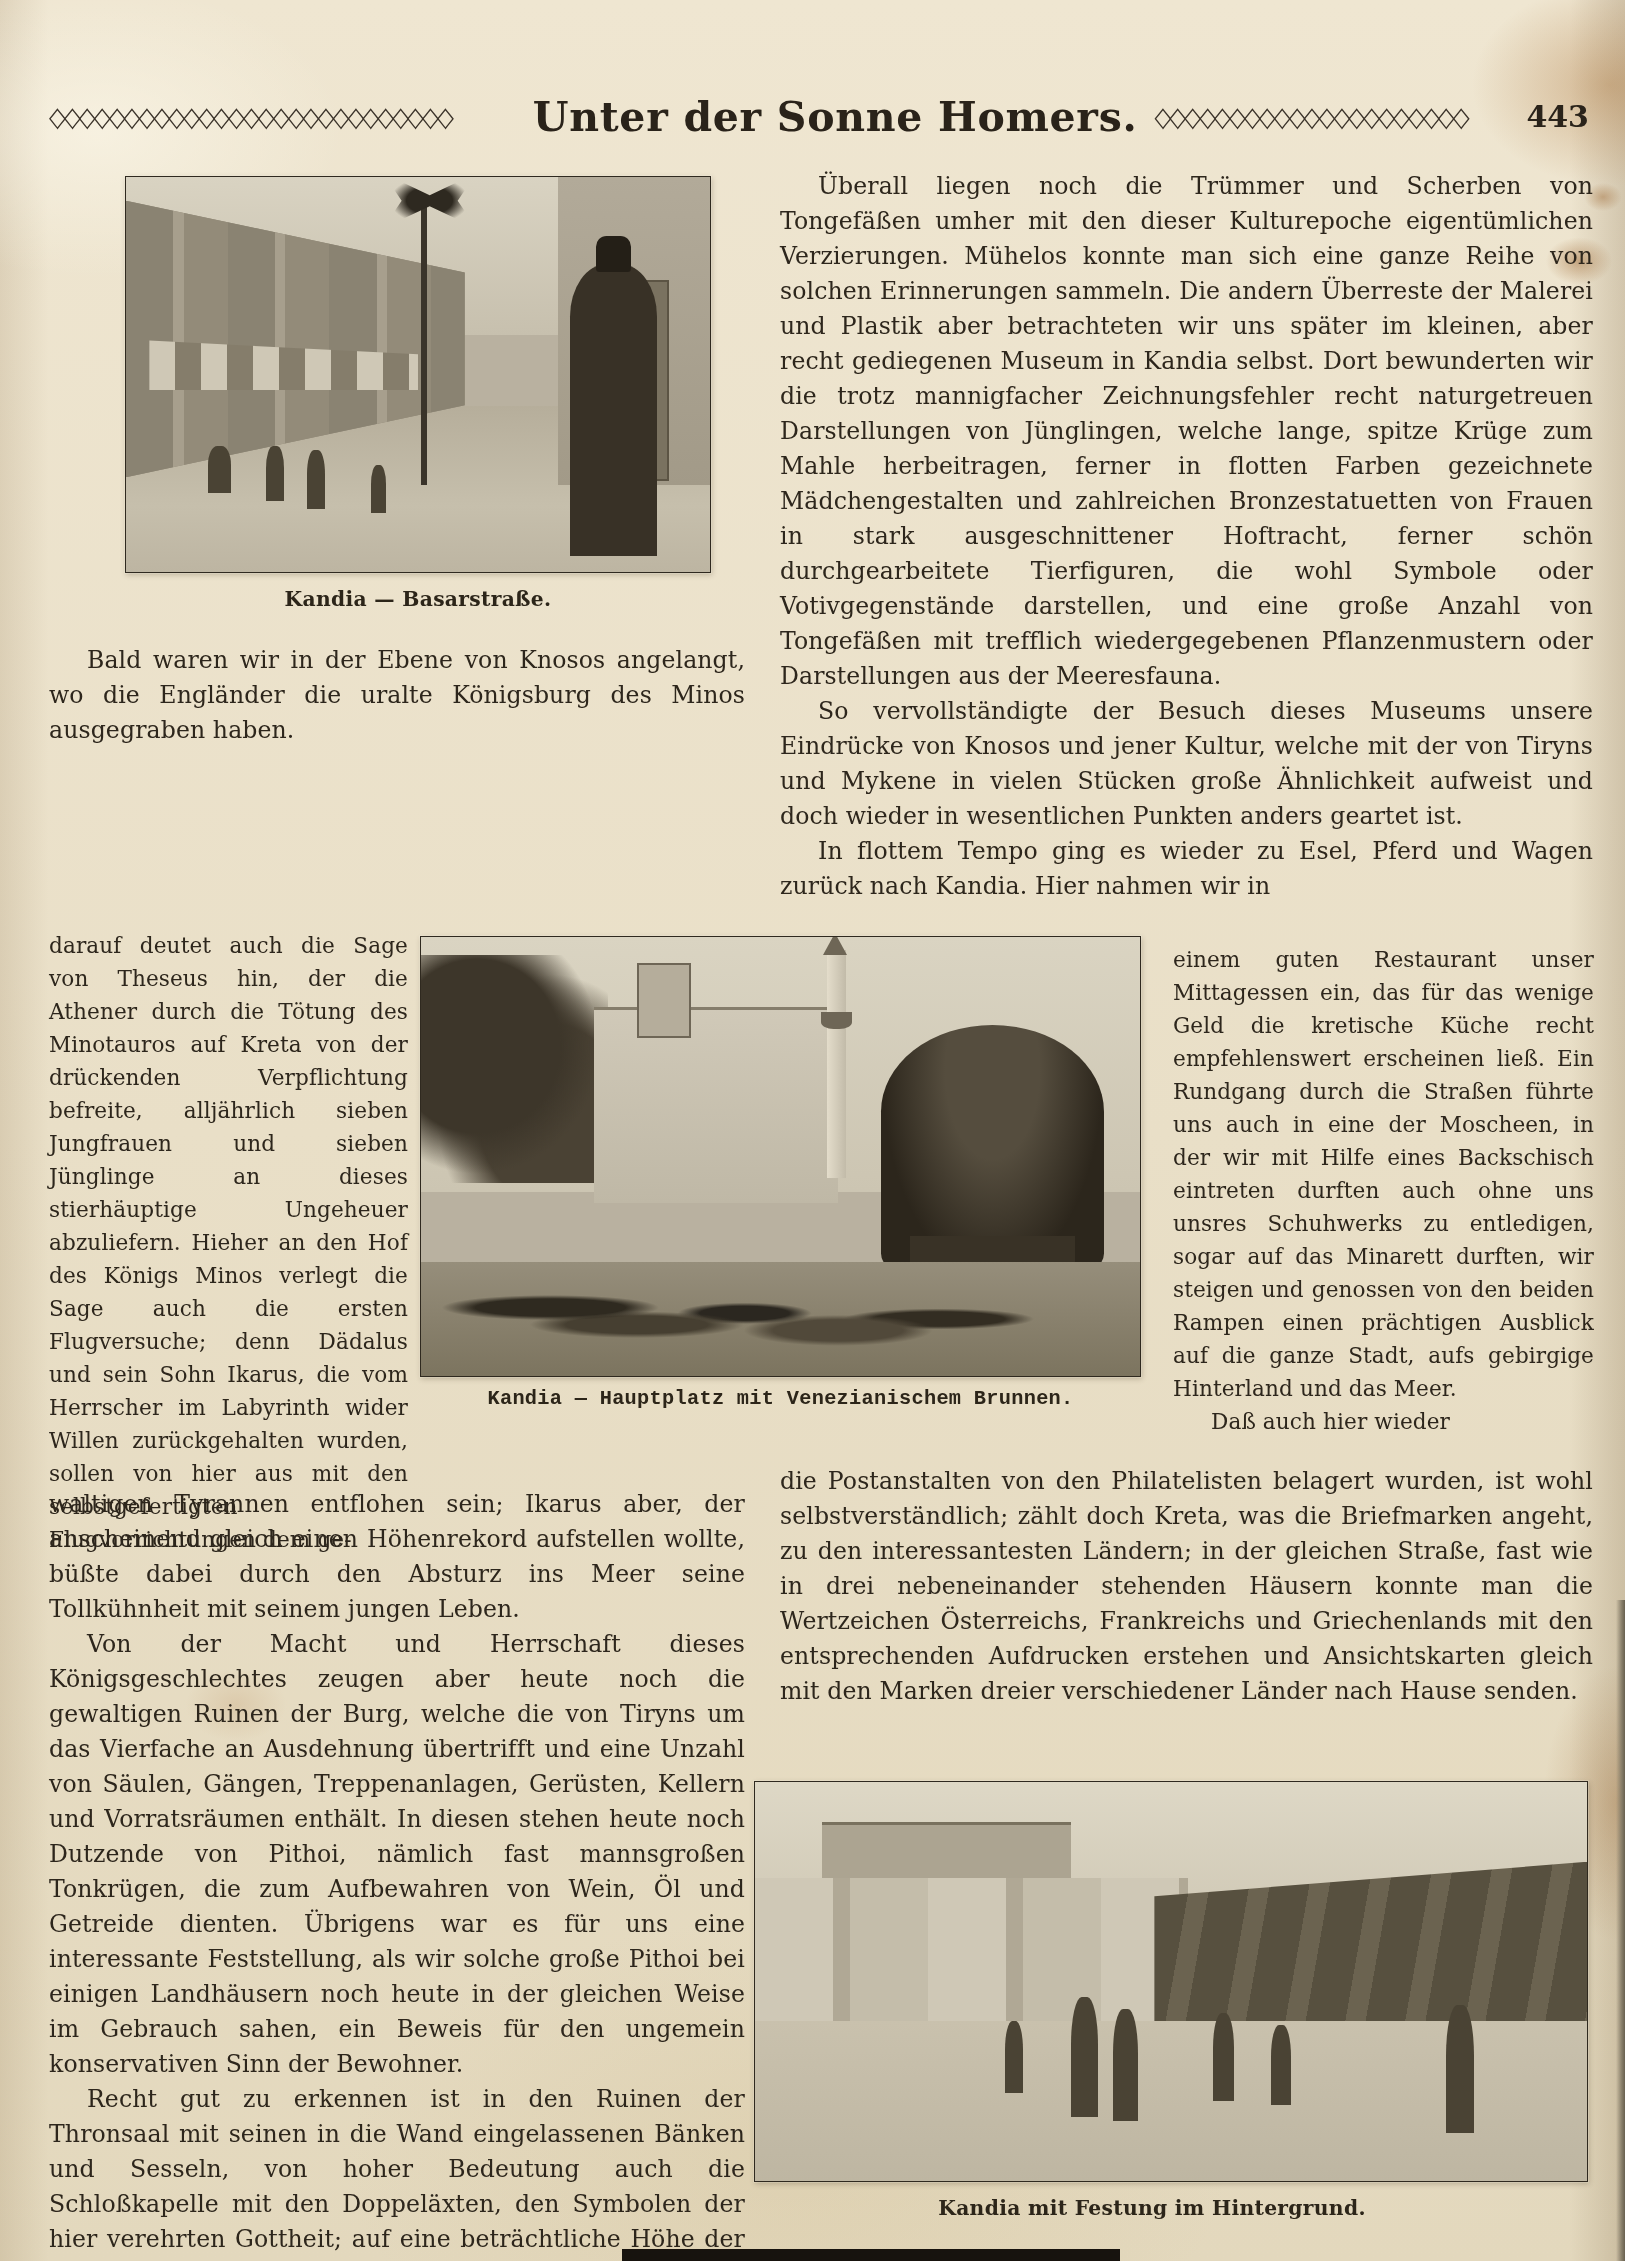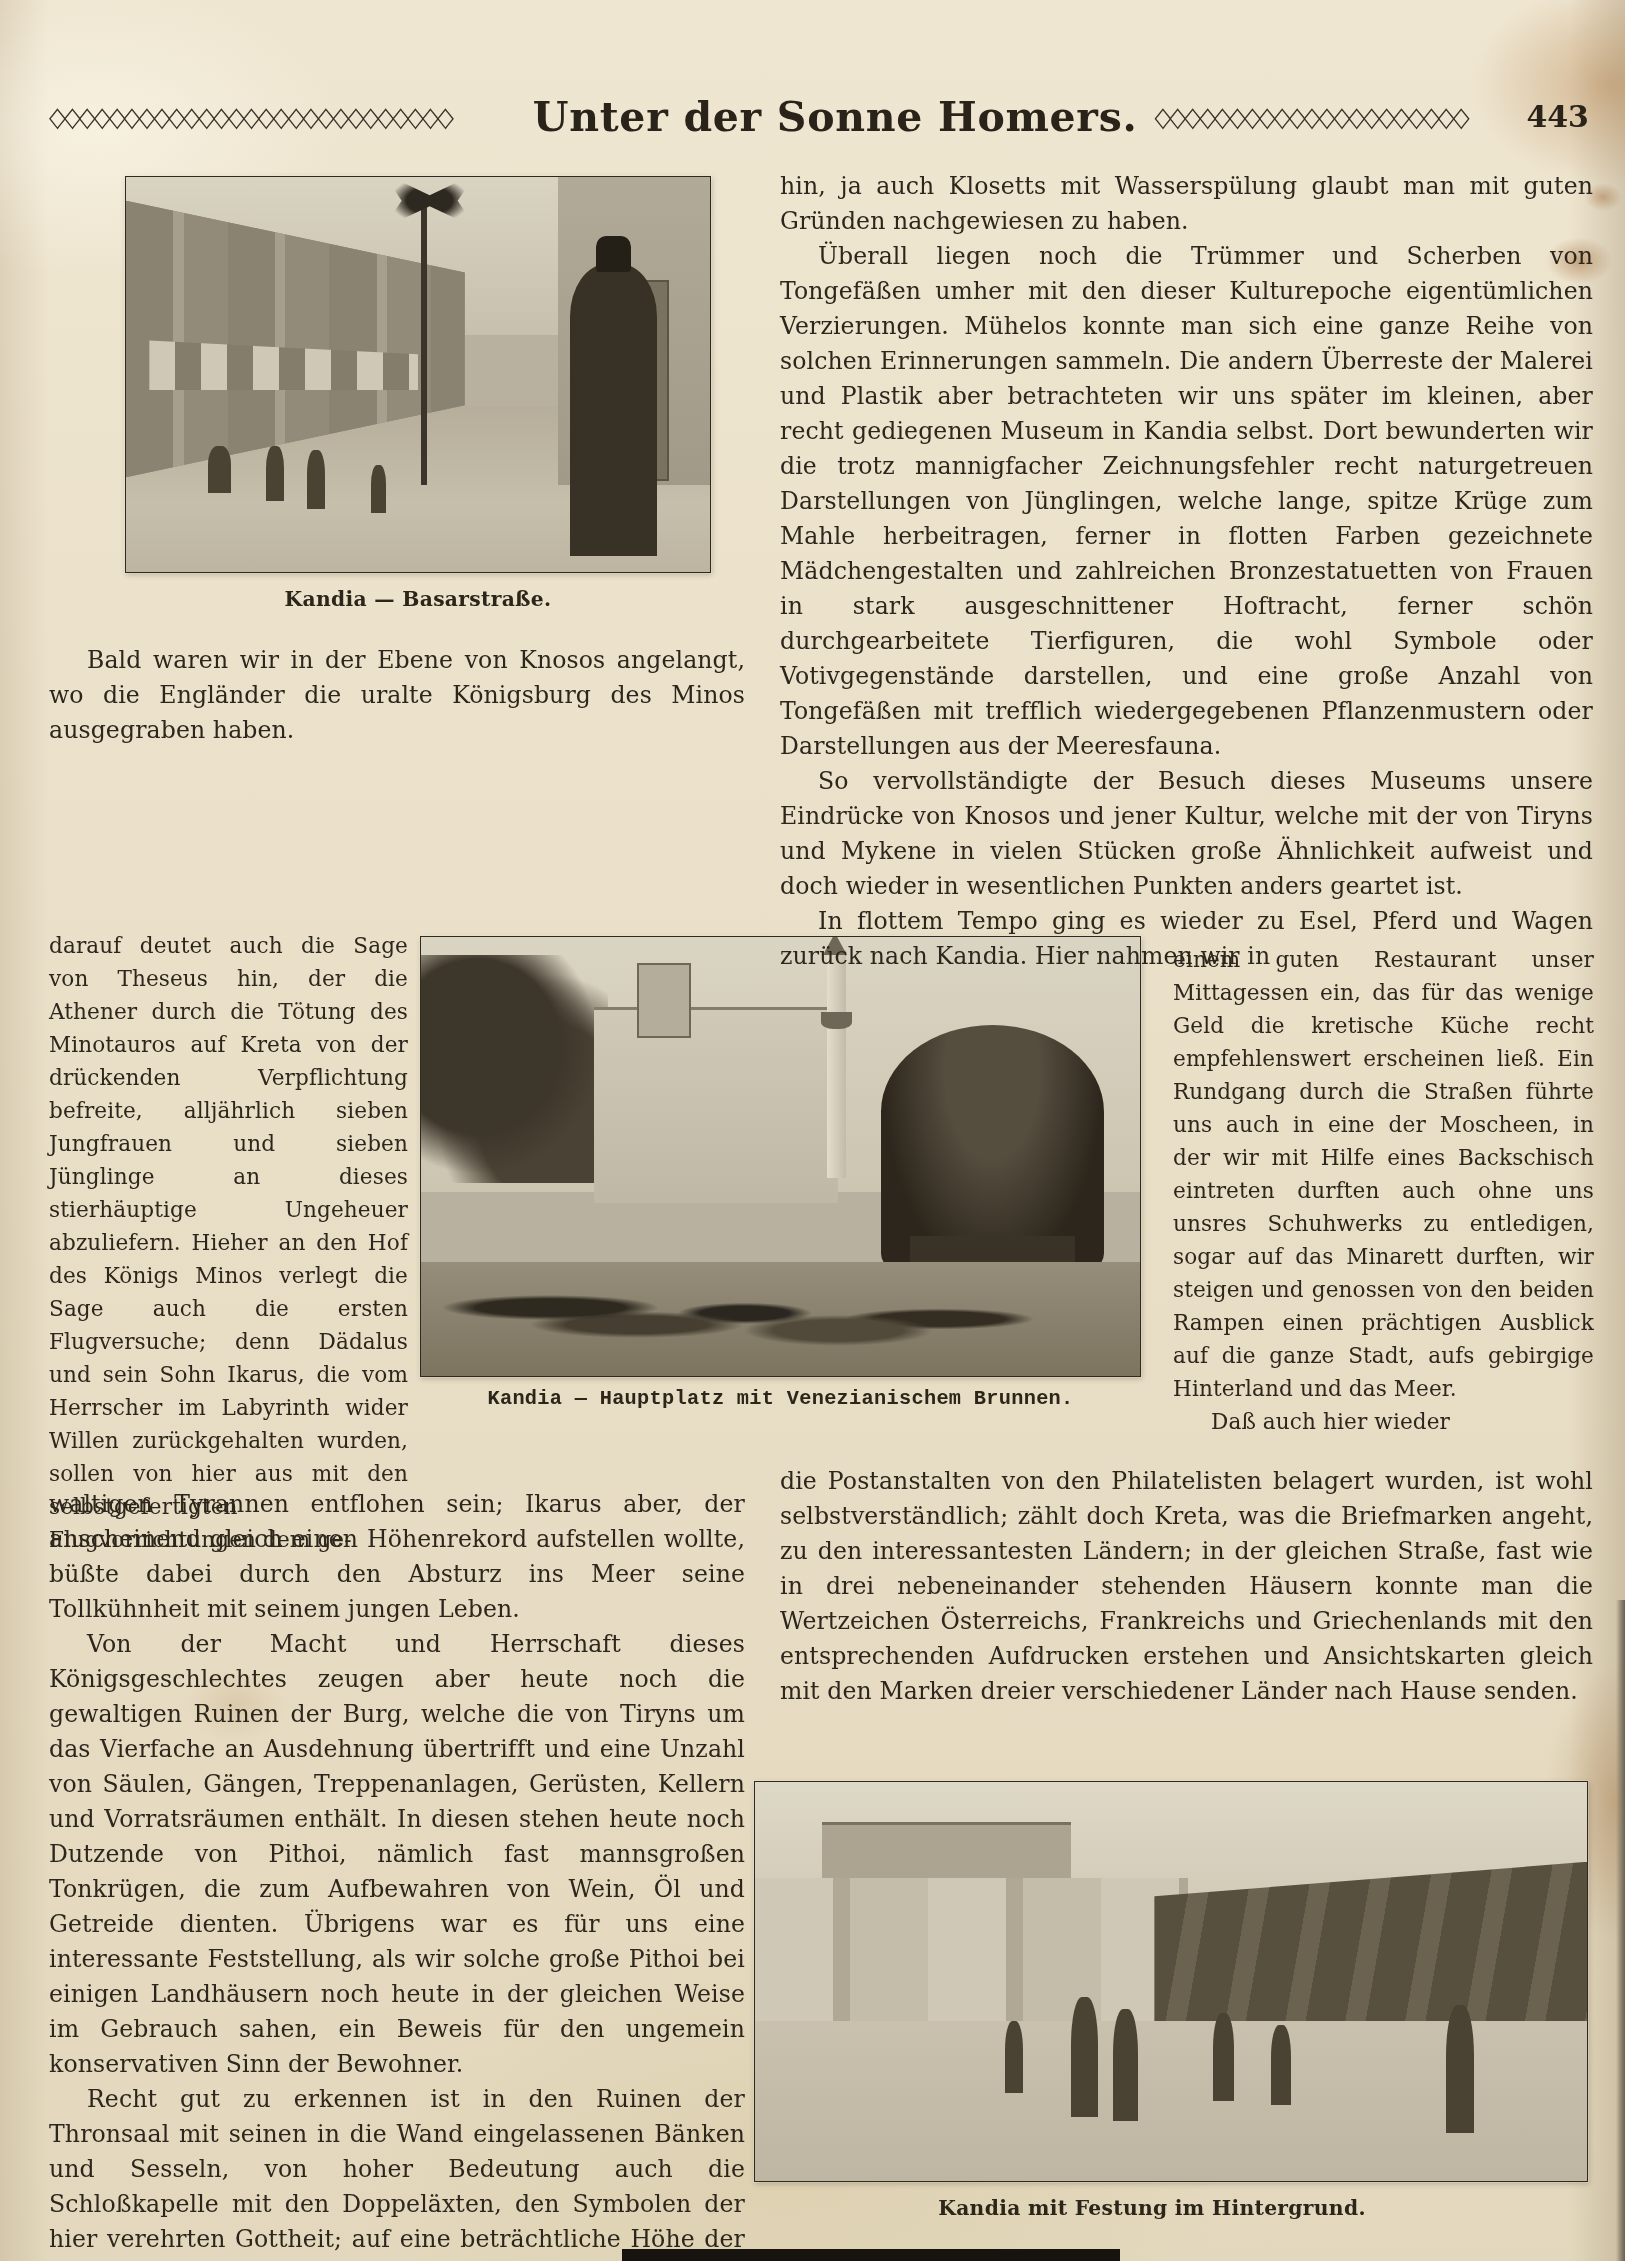--- a/index.html
+++ b/index.html
@@ -178,21 +178,20 @@
     <p>darauf deutet auch die Sage von Theseus hin, der die Athener durch die Tötung des Minotauros auf Kreta von der drückenden Verpflichtung befreite, alljährlich sieben Jungfrauen und sieben Jünglinge an dieses stierhäuptige Ungeheuer abzuliefern. Hieher an den Hof des Königs Minos verlegt die Sage auch die ersten Flugversuche; denn Dädalus und sein Sohn Ikarus, die vom Herrscher im Labyrinth wider Willen zurückgehalten wurden, sollen von hier aus mit den selbstgefertigten Flugvorrichtungen dem ge-</p>
   </div>
 
   <div class="tblock wide" style="left:49px;top:1487px;width:696px;">
     <p>waltigen Tyrannen entflohen sein; Ikarus aber, der anscheinend gleich einen Höhenrekord aufstellen wollte, büßte dabei durch den Absturz ins Meer seine Tollkühnheit mit seinem jungen Leben.</p>
     <p class="ind">Von der Macht und Herrschaft dieses Königsgeschlechtes zeugen aber heute noch die gewaltigen Ruinen der Burg, welche die von Tiryns um das Vierfache an Ausdehnung übertrifft und eine Unzahl von Säulen, Gängen, Treppenanlagen, Gerüsten, Kellern und Vorratsräumen enthält. In diesen stehen heute noch Dutzende von Pithoi, nämlich fast mannsgroßen Tonkrügen, die zum Aufbewahren von Wein, Öl und Getreide dienten. Übrigens war es für uns eine interessante Feststellung, als wir solche große Pithoi bei einigen Landhäusern noch heute in der gleichen Weise im Gebrauch sahen, ein Beweis für den ungemein konservativen Sinn der Bewohner.</p>
     <p class="ind">Recht gut zu erkennen ist in den Ruinen der Thronsaal mit seinen in die Wand eingelassenen Bänken und Sesseln, von hoher Bedeutung auch die Schloßkapelle mit den Doppeläxten, den Symbolen der hier verehrten Gottheit; auf eine beträchtliche Höhe der Gesittung und des Komforts weisen auch die zahlreichen Badeanlagen mit Abschlußröhren</p>
   </div>
 
   <div class="tblock wide" style="left:780px;top:169px;width:813px;">
-    <p>hin, ja auch Klosetts mit Wasserspülung glaubt man mit guten Gründen nachgewiesen zu haben.</p>
     <p class="ind">Überall liegen noch die Trümmer und Scherben von Tongefäßen umher mit den dieser Kulturepoche eigentümlichen Verzierungen. Mühelos konnte man sich eine ganze Reihe von solchen Erinnerungen sammeln. Die andern Überreste der Malerei und Plastik aber betrachteten wir uns später im kleinen, aber recht gediegenen Museum in Kandia selbst. Dort bewunderten wir die trotz mannigfacher Zeichnungsfehler recht naturgetreuen Darstellungen von Jünglingen, welche lange, spitze Krüge zum Mahle herbeitragen, ferner in flotten Farben gezeichnete Mädchengestalten und zahlreichen Bronzestatuetten von Frauen in stark ausgeschnittener Hoftracht, ferner schön durchgearbeitete Tierfiguren, die wohl Symbole oder Votivgegenstände darstellen, und eine große Anzahl von Tongefäßen mit trefflich wiedergegebenen Pflanzenmustern oder Darstellungen aus der Meeresfauna.</p>
     <p class="ind">So vervollständigte der Besuch dieses Museums unsere Eindrücke von Knosos und jener Kultur, welche mit der von Tiryns und Mykene in vielen Stücken große Ähnlichkeit aufweist und doch wieder in wesentlichen Punkten anders geartet ist.</p>
     <p class="ind">In flottem Tempo ging es wieder zu Esel, Pferd und Wagen zurück nach Kandia. Hier nahmen wir in</p>
   </div>
 
   <div class="tblock narrow" style="left:1173px;top:943px;width:421px;">
     <p>einem guten Restaurant unser Mittagessen ein, das für das wenige Geld die kretische Küche recht empfehlenswert erscheinen ließ. Ein Rundgang durch die Straßen führte uns auch in eine der Moscheen, in der wir mit Hilfe eines Backschisch eintreten durften auch ohne uns unsres Schuhwerks zu entledigen, sogar auf das Minarett durften, wir steigen und genossen von den beiden Rampen einen prächtigen Ausblick auf die ganze Stadt, aufs gebirgige Hinterland und das Meer.</p>
     <p class="ind">Daß auch hier wieder</p>
   </div>
 

